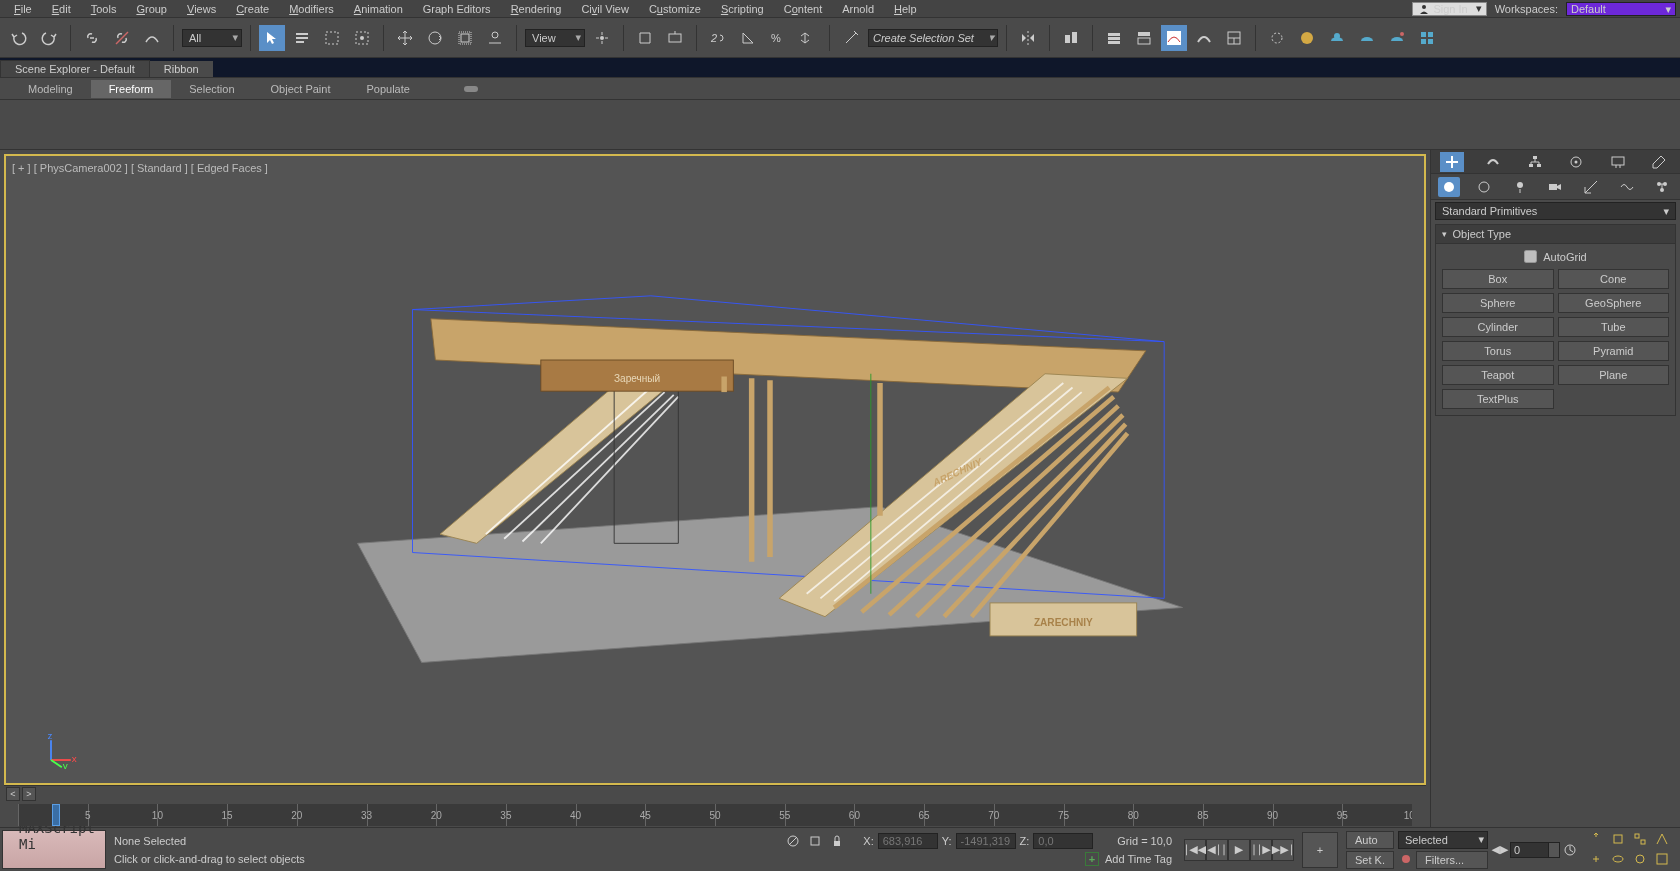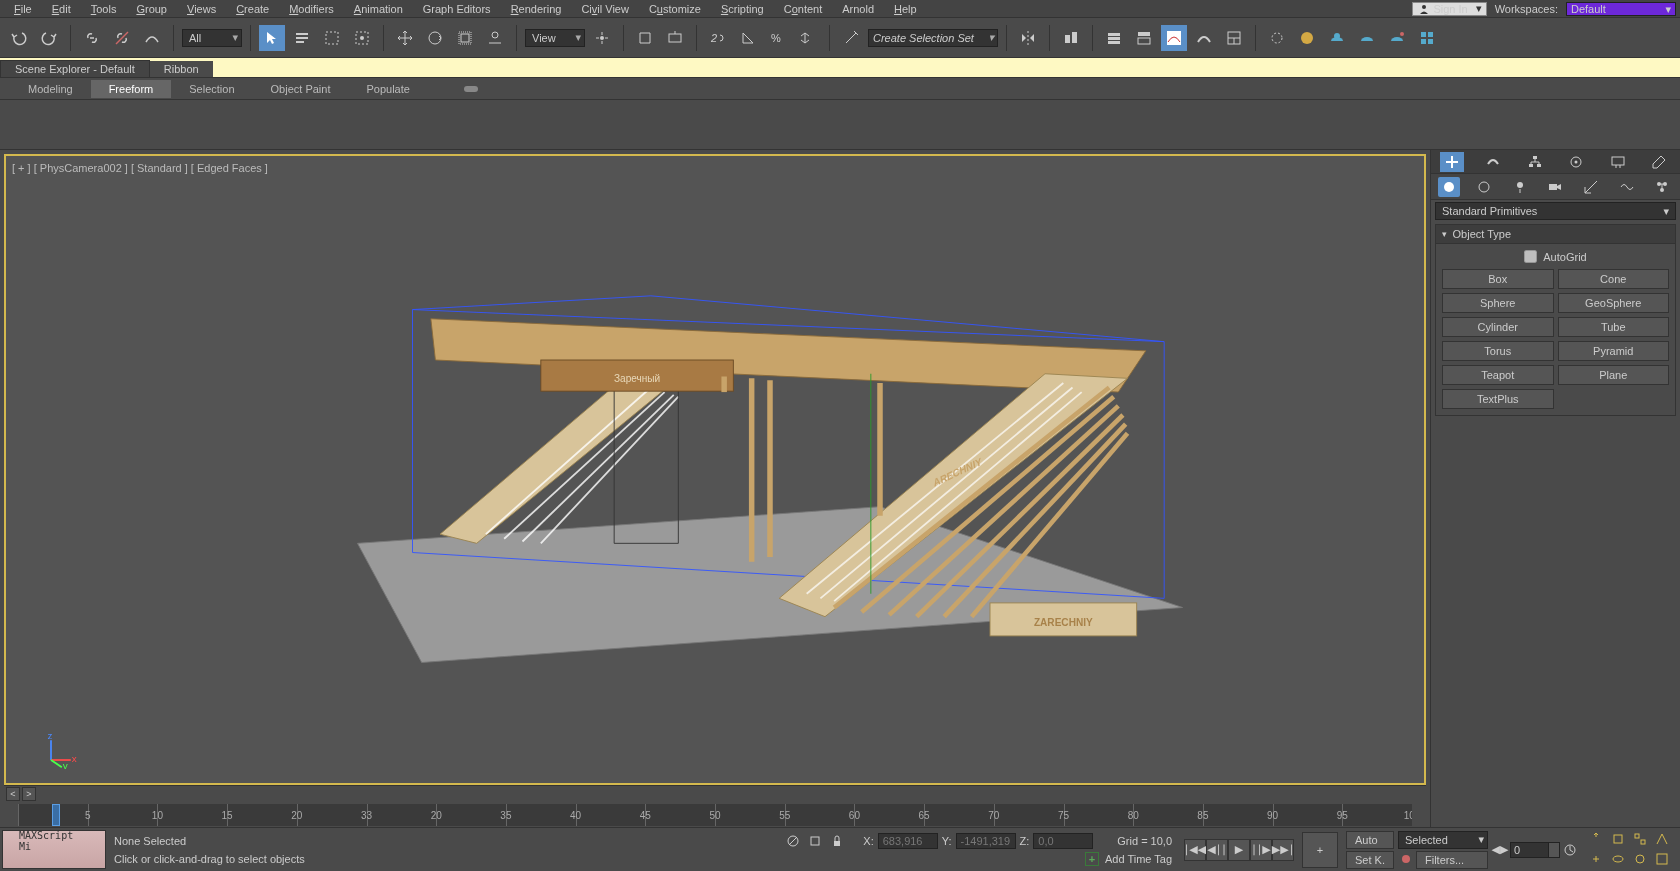--- a/index.html
+++ b/index.html
@@ -14,21 +14,21 @@
 .wsval{background:#6d28d9; border:1px solid #222; padding:0 14px 0 4px; min-width:110px; position:relative;}
 .wsval::after{content:"▾"; position:absolute; right:4px;}
 .toolbar { background:#4a4a4a; height:40px; display:flex; align-items:center; padding:0 6px; gap:4px; border-bottom:1px solid #333;}
 .tbtn { width:26px; height:26px; display:flex; align-items:center; justify-content:center; border:1px solid transparent; }
 .tbtn svg{width:18px;height:18px;}
 .tsep{width:1px;height:26px;background:#333;margin:0 4px;}
 .tdrop{background:#333;border:1px solid #222;padding:0 14px 0 6px;height:18px;min-width:60px;position:relative;display:flex;align-items:center;}
 .tdrop::after{content:"▾";position:absolute;right:3px;color:#aaa;}
 .tinput{background:#333;border:1px solid #222;padding:0 14px 0 4px;height:18px;min-width:130px;position:relative;display:flex;align-items:center;font-style:italic;color:#999;}
 .tinput::after{content:"▾";position:absolute;right:3px;color:#aaa;}
-.tabbar{background:#fef9c3;height:20px;display:flex;align-items:flex-end;border-bottom:1px solid #333;}
+.tabbar{background:#0f172a;height:20px;display:flex;align-items:flex-end;border-bottom:1px solid #333;}
 .tab{padding:2px 14px;background:#555;color:#bbb;cursor:pointer;}
 .tab.left{background:#444;color:#ccc;border:1px solid #333;border-bottom:none;}
 .tab.ribbon{background:#4a4a4a;color:#ccc;}
 .subtab-row{background:#4a4a4a;height:22px;display:flex;align-items:center;padding-left:10px;gap:0;border-bottom:1px solid #333;}
 .subtab{padding:3px 18px;color:#bbb;cursor:pointer;}
 .subtab.active{background:#666;color:#fff;}
 .bigstrip{background:#4a4a4a;height:50px;border-bottom:1px solid #333;}
 .main{flex:1;display:flex;min-height:0;}
 .viewport-area{flex:1;display:flex;flex-direction:column;background:#4a4a4a;padding:4px 4px 0 4px;min-width:0;}
 .viewport-frame{flex:1;border:2px solid #d4b94e;background:#545454;position:relative;min-height:0;}
@@ -36,21 +36,21 @@
 .axis-gizmo{position:absolute;left:36px;bottom:14px;width:36px;height:36px;}
 .timeline-wrap{height:42px;background:#4a4a4a;border-top:1px solid #333;display:flex;flex-direction:column;}
 .timeline-top{height:16px;display:flex;align-items:center;gap:2px;padding:0 2px;}
 .tl-arrow{width:14px;height:14px;background:#555;border:1px solid #333;display:flex;align-items:center;justify-content:center;font-size:9px;}
 .tl-track{flex:1;height:14px;background:#555;border:1px solid #333;position:relative;display:flex;align-items:center;justify-content:center;}
 .tl-ruler{height:22px;background:#3a3a3a;position:relative;margin:2px 14px 0;overflow:hidden;}
 .tl-tick{position:absolute;top:0;bottom:0;width:1px;background:#666;}
 .tl-ticklabel{position:absolute;top:6px;color:#aaa;font-size:10px;transform:translateX(-50%);}
 .tl-cursor{position:absolute;left:34px;top:0;width:8px;height:100%;background:#3a6ea5;border:1px solid #5a9ee5;}
 .statusbar{height:44px;background:#4a4a4a;border-top:1px solid #333;display:flex;align-items:stretch;}
-.status-left{width:104px;background:linear-gradient(#d8b9b9,#c9a5a5);border:1px solid #333;margin:2px;display:flex;align-items:flex-end;justify-content:flex-start;padding:16px;color:#333;font-family:monospace;font-size:10px;}
+.status-left{width:104px;background:linear-gradient(#d8b9b9,#c9a5a5);border:1px solid #333;margin:2px;display:flex;align-items:flex-end;justify-content:flex-start;padding:16px;color:#333;font-family:monospace;font-size:14px;}
 .status-mid{flex:1;display:flex;flex-direction:column;justify-content:center;padding:0 6px;gap:3px;}
 .status-row{display:flex;align-items:center;gap:10px;}
 .status-coords{display:flex;gap:4px;align-items:center;}
 .coord-box{background:#333;border:1px solid #222;padding:0 4px;min-width:60px;height:16px;display:flex;align-items:center;color:#777;}
 .coord-label{color:#ccc;}
 .grid-label{color:#ccc;margin-left:20px;}
 .lock-icons{display:flex;gap:6px;align-items:center;margin-left:auto;margin-right:8px;}
 .sicon{width:16px;height:16px;display:flex;align-items:center;justify-content:center;}
 .status-right{display:flex;align-items:center;gap:4px;padding:0 6px;}
 .play-ctrl{display:flex;gap:0;}

